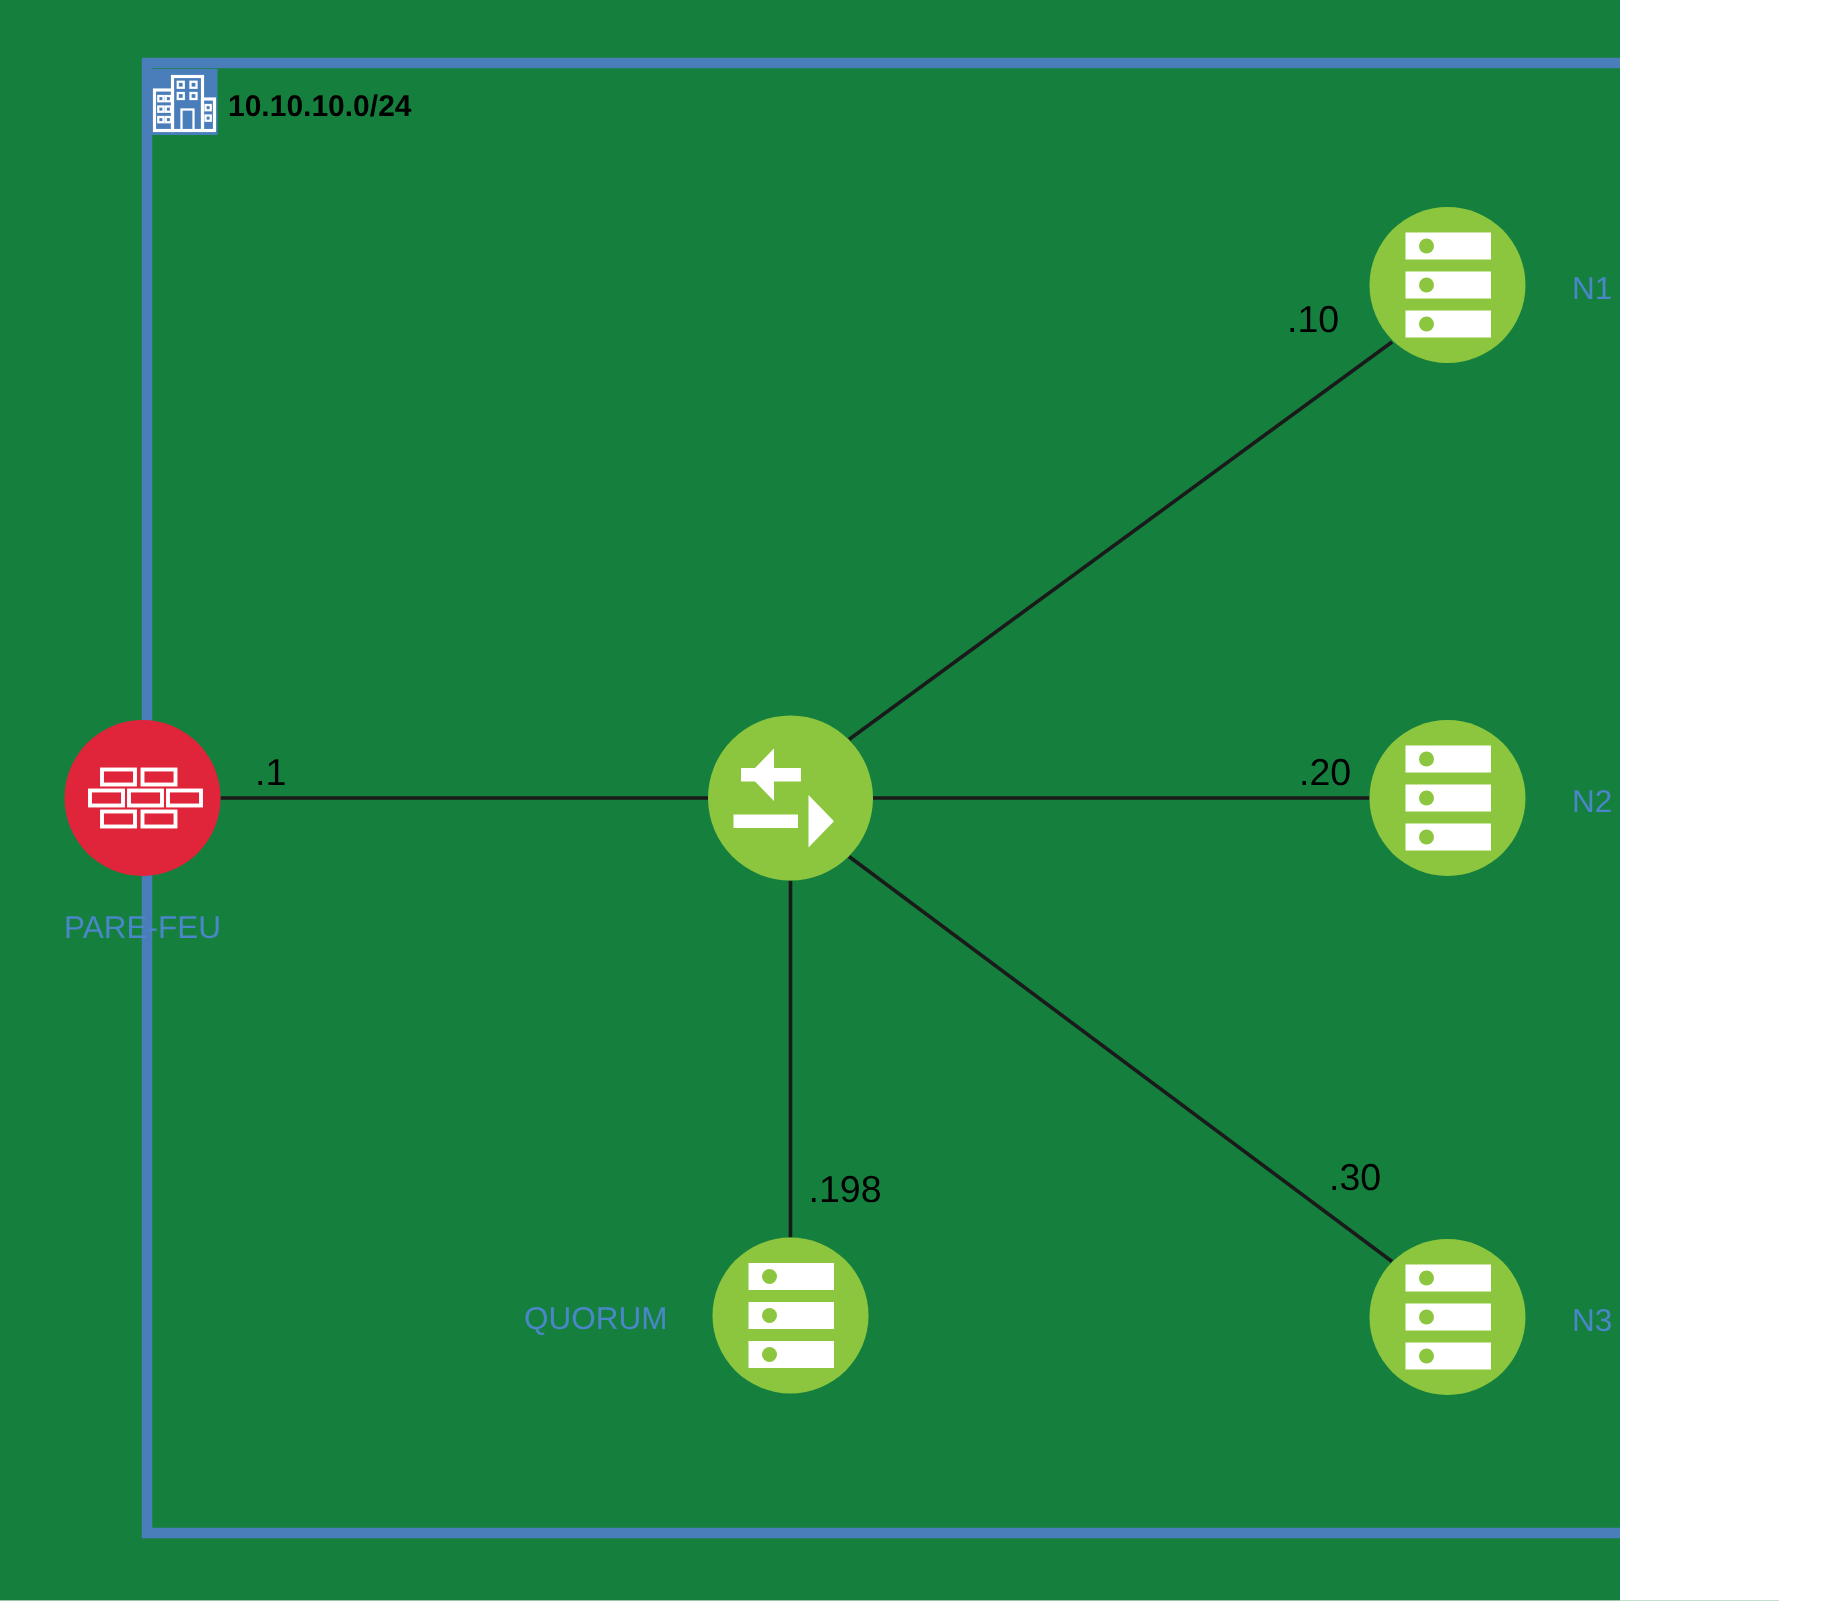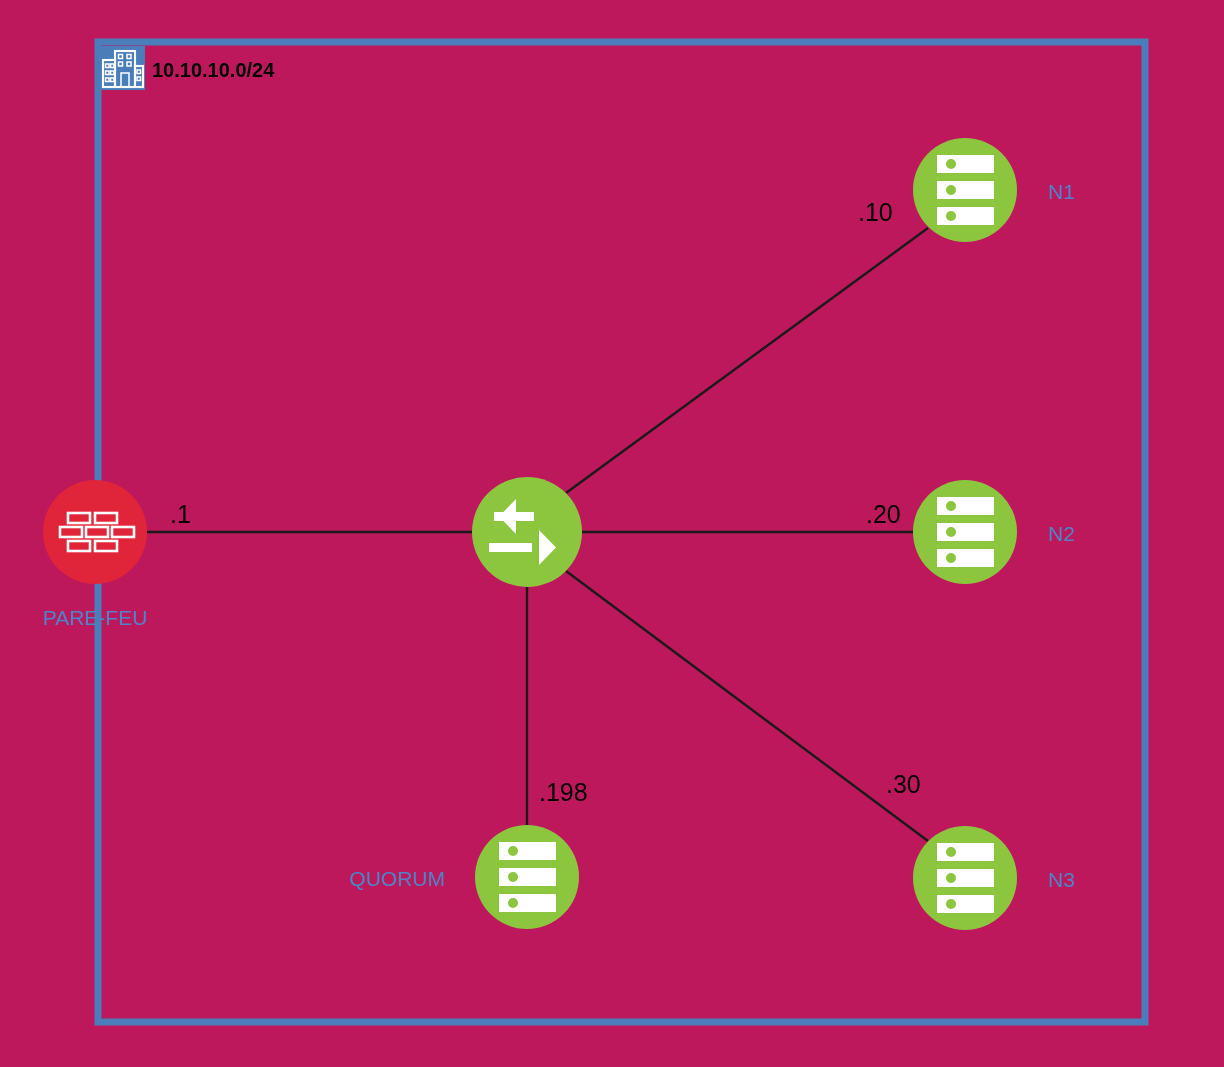--- a/index.html
+++ b/index.html
@@ -6,23 +6,23 @@
   html, body {
     margin: 0;
     padding: 0;
     background: #ffffff;
   }
   body {
     font-family: "Liberation Sans", sans-serif;
   }
   #canvas {
     position: relative;
-    width: 1224px;
+    width: 1080px;
     height: 1067px;
-    background: #be185d;
+    background: #15803d;
     overflow: hidden;
   }
   #diagram-svg {
     position: absolute;
     left: 0;
     top: 0;
     width: 1224px;
     height: 1067px;
   }
   .subnet-label-text {

